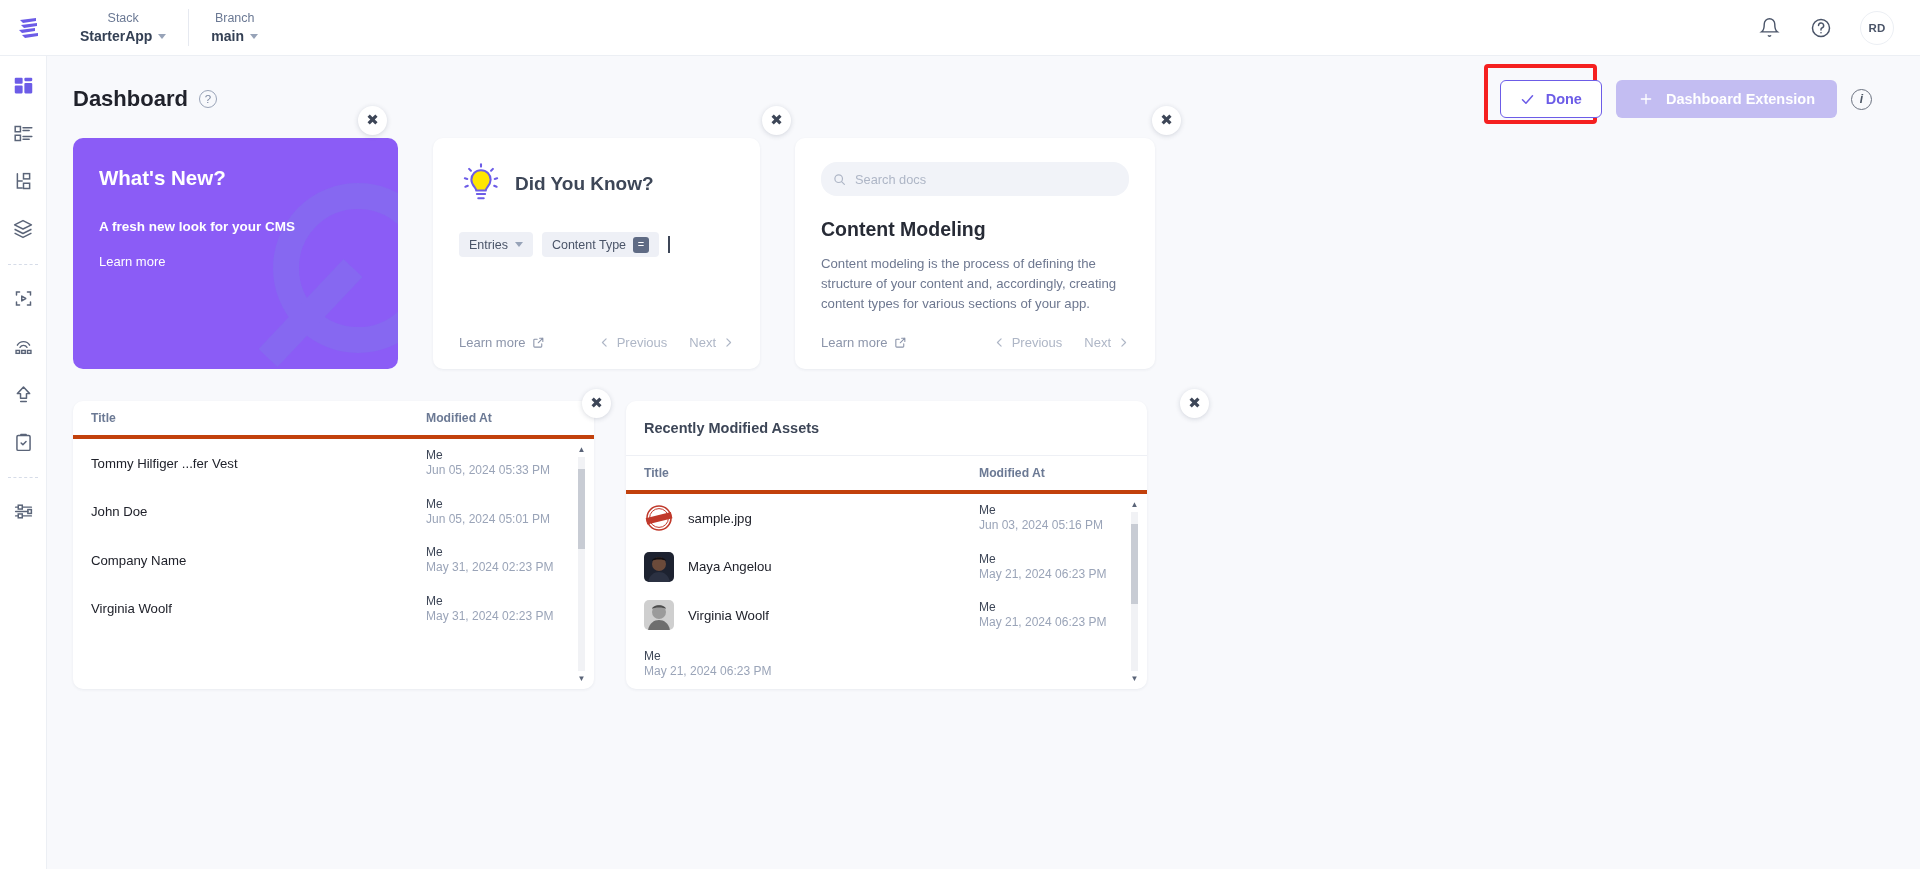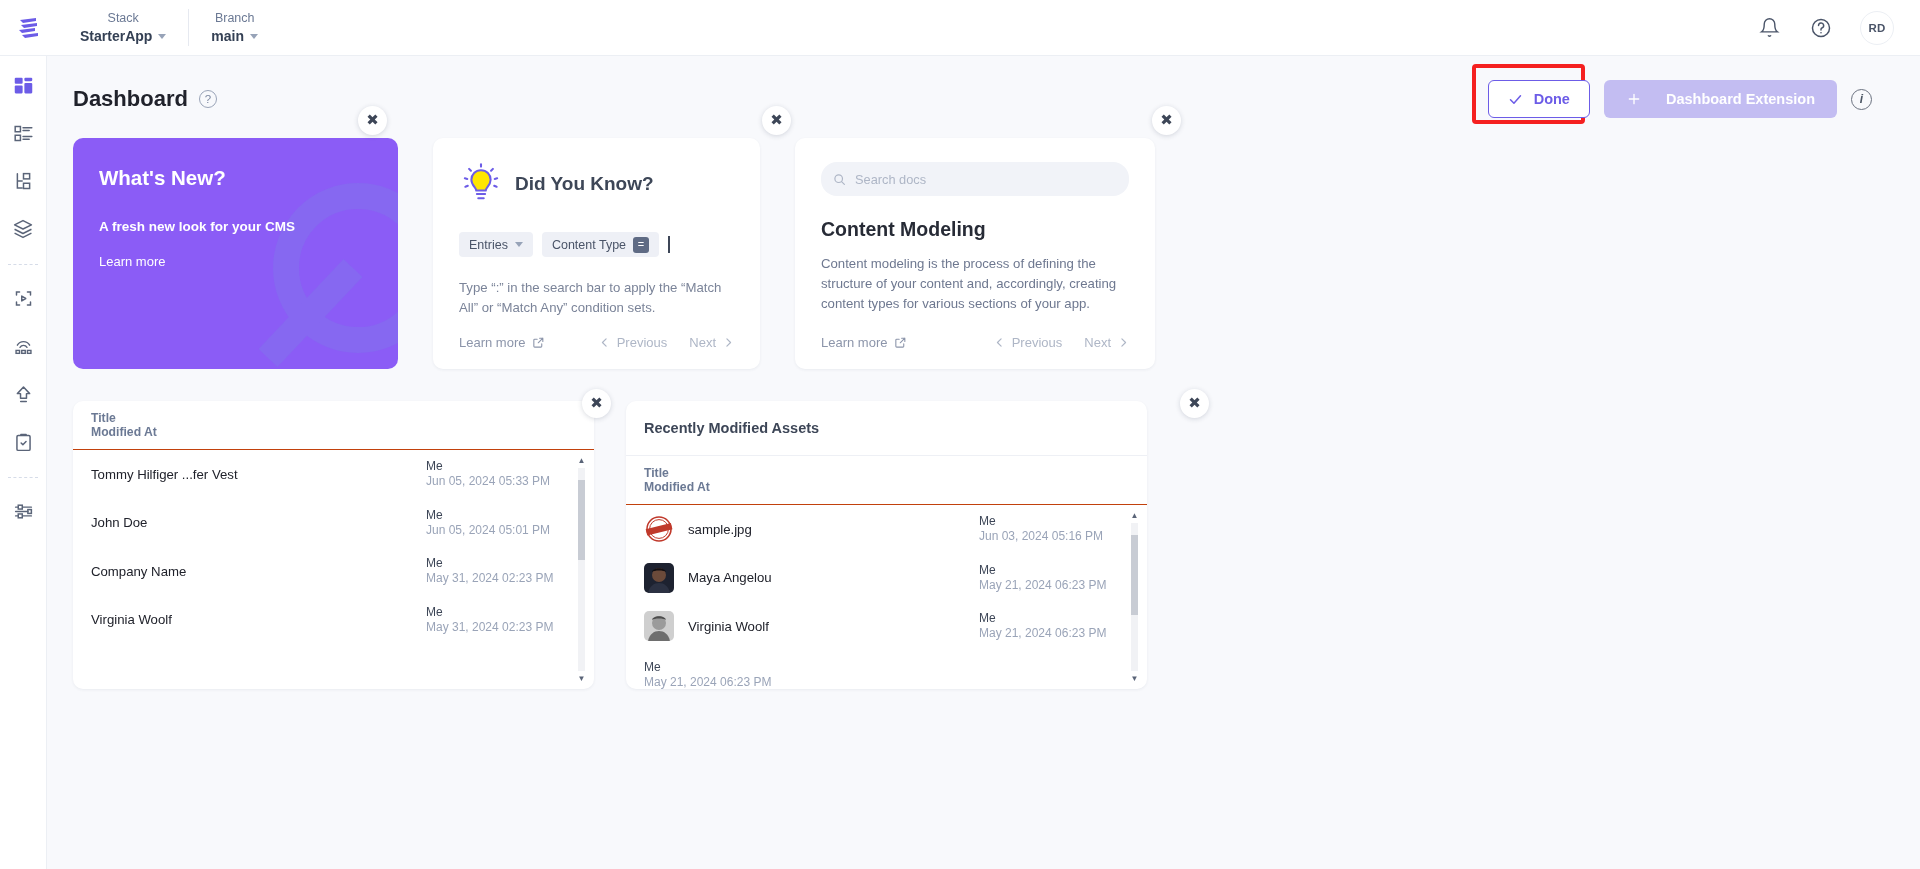--- a/index.html
+++ b/index.html
@@ -64,21 +64,21 @@
     border: 4px solid #f52020; border-radius: 4px; pointer-events: none;
   }
   .btn-done {
     height: 38px; padding: 0 19px; border-radius: 6px; background: #fff;
     border: 1px solid #6c5ce7; color: #6c5ce7; font-size: 14.5px; font-weight: 700;
     display: flex; align-items: center; gap: 11px; cursor: pointer; position: relative;
   }
   .btn-ext {
     height: 38px; padding: 0 22px; border-radius: 6px; background: #c3bdf2; border: none;
     color: #ffffff; font-size: 14.5px; font-weight: 700;
-    display: flex; align-items: center; gap: 24px; cursor: pointer;
+    display: flex; align-items: center; gap: 12px; cursor: pointer;
   }
   .info-circle {
     width: 21px; height: 21px; border-radius: 50%; border: 1.4px solid #6b7280;
     color: #4b5563; font-size: 12px; font-weight: 600;
     display: flex; align-items: center; justify-content: center; cursor: pointer; font-style: italic;
   }
 
   
   .widgets { padding: 20px 26px 0 26px; position: relative; }
   .row-top { display: flex; gap: 35px; align-items: flex-start; }
@@ -143,22 +143,21 @@
   .row-bottom { display: flex; gap: 32px; margin-top: 32px; position: relative; }
   .card-table {
     background: #fff; border-radius: 10px; box-shadow: 0 1px 3px rgba(40,50,80,.07);
     position: relative; height: 288px; display: flex; flex-direction: column; overflow: hidden;
   }
   .tbl-entries { width: 521px; }
   .tbl-assets { width: 521px; }
   .tbl-title { font-size: 14.5px; font-weight: 700; color: #3d4657; padding: 19px 18px; border-bottom: 1px solid #eef0f5; }
   .tbl-head {
     display: flex; padding: 10px 18px; font-size: 12.2px; font-weight: 700; color: #6b7994;
-    border-bottom: 1px solid #c2410c;
-    flex-direction: column;
+    border-bottom: 4px solid #c2410c;
   }
   .th-title { flex: 1; }
   .th-mod { width: 150px; }
   .tbl-scroll { flex: 1; overflow: hidden; position: relative; }
   .trow { display: flex; align-items: center; padding: 0 18px; height: 48.5px; }
   .td-title { flex: 1; font-size: 13.2px; color: #20222b; display: flex; align-items: center; gap: 14px; }
   .thumb { width: 30px; height: 30px; border-radius: 5px; flex: none; overflow: hidden; }
   .td-mod { width: 150px; font-size: 12px; line-height: 15px; }
   .td-mod .who { color: #3d4657; }
   .td-mod .when { color: #9aa4b8; }
@@ -344,21 +343,20 @@
               <div class="chip">
                 <span>Entries</span>
                 <i class="caret"></i>
               </div>
               <div class="chip">
                 <span>Content Type</span>
                 <span class="chip-eq">=</span>
               </div>
               <div class="caret-text"></div>
             </div>
-            <div class="tip-text">Type “:” in the search bar to apply the “Match All” or “Match Any” condition sets.</div>
             <div class="card-foot">
               <div class="learn">
                 <span>Learn more</span>
                 <svg width="13" height="13" viewBox="0 0 24 24" fill="none" stroke="#8c95aa" stroke-width="2">
                   <path d="M14 4h6v6M20 4l-8.5 8.5" stroke-linecap="round" stroke-linejoin="round"></path>
                   <path d="M18 14.5V19a1.6 1.6 0 0 1-1.6 1.6H5A1.6 1.6 0 0 1 3.4 19V7.6A1.6 1.6 0 0 1 5 6h4.6" stroke-linecap="round"></path>
                 </svg>
               </div>
               <div class="pager">
                 <div class="pg">

